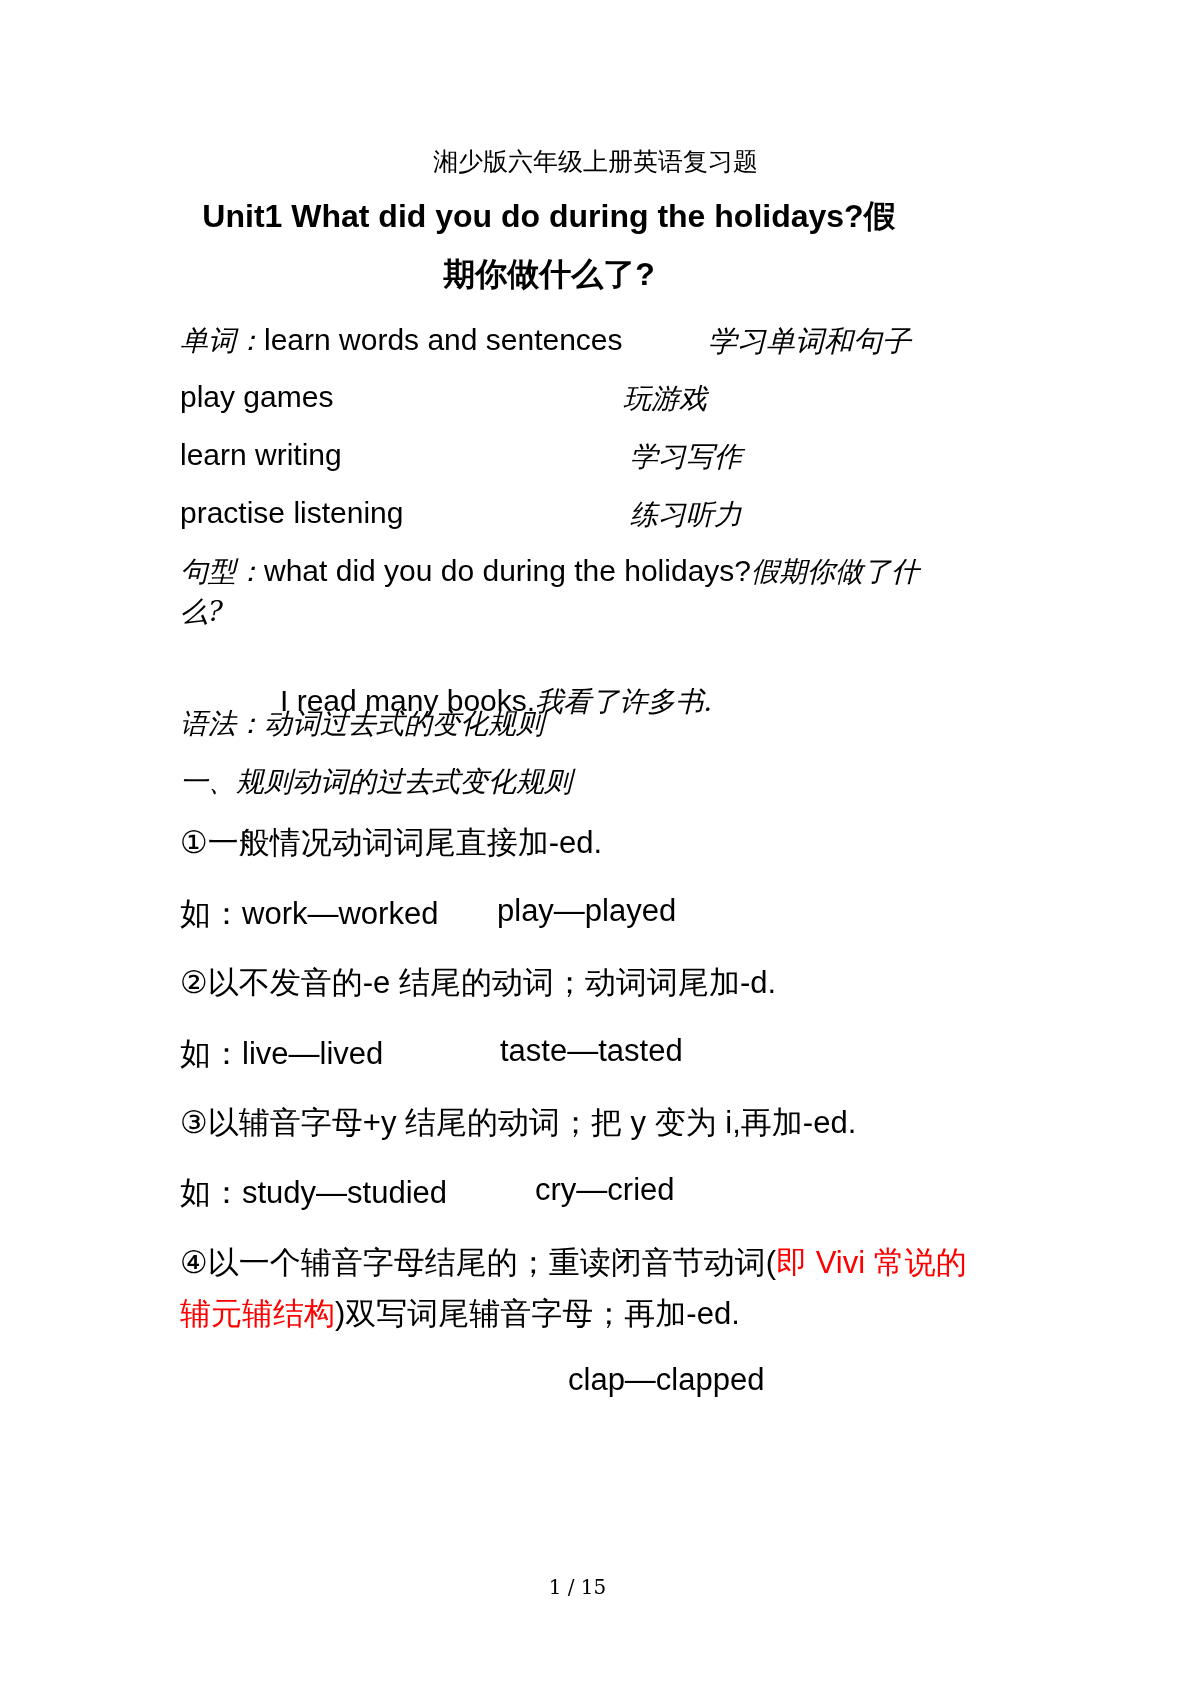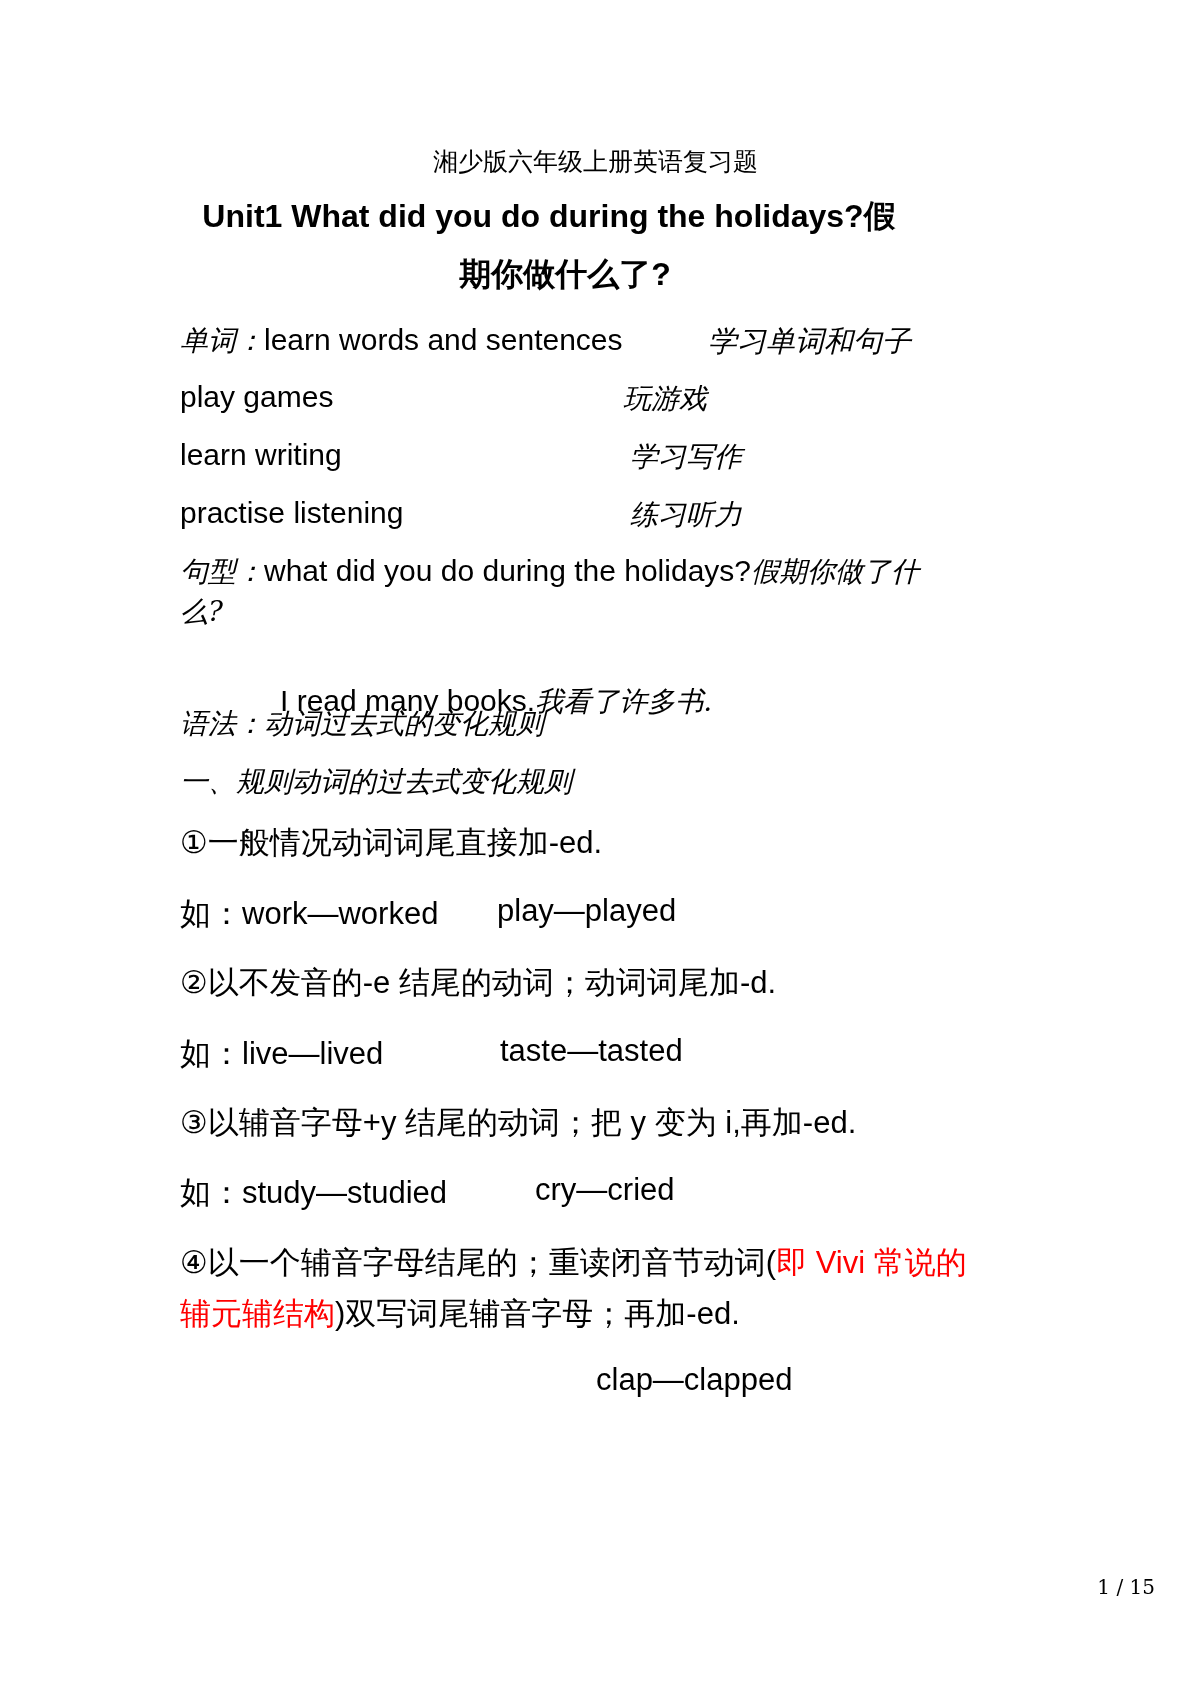--- a/index.html
+++ b/index.html
@@ -6,31 +6,31 @@
   body { width: 1191px; height: 1684px; position: relative; overflow: hidden; color: #000; }
   .page { position: absolute; left: 0; top: 0; width: 1191px; height: 1684px; }
   .abs { position: absolute; white-space: nowrap; }
   .serif { font-family: "DejaVu Serif", "Liberation Serif", serif; }
   .sans { font-family: "Liberation Sans", "DejaVu Sans", sans-serif; }
   .doc-title { left: 0; width: 1191px; text-align: center; top: 145px; font-size: 25px; }
   .unit-title { left: 0; width: 1098px; text-align: center; font-size: 32px; font-weight: bold; }
   .line { left: 180px; font-size: 30px; }
   .cn { font-family: "DejaVu Serif", "Liberation Serif", serif; font-size: 28px; font-style: italic; }
   .red { color: #ff0000; }
-  .footer { left: 0; width: 1155px; text-align: right; top: 1575px; font-size: 20px; }
+  .footer { left: 0; width: 1155px; text-align: center; top: 1575px; font-size: 20px; }
 </style>
 </head>
 <body>
 
 <div class="page">
 
   <div class="abs serif doc-title">湘少版六年级上册英语复习题</div>
 
   <div class="abs sans unit-title" style="top:195px;">Unit1 What did you do during the holidays?假</div>
-  <div class="abs sans unit-title" style="top:253px;margin-left:16px;">期你做什么了?</div>
+  <div class="abs sans unit-title" style="top:253px;">期你做什么了?</div>
 
   <div class="abs line sans" style="top:322px;">
     <span class="cn">单词：</span><span>learn words and sentences</span>
   </div>
   <div class="abs cn" style="top:322px; left:708px; font-size:29px;">学习单词和句子</div>
 
   <div class="abs line sans" style="top:380px;">play games</div>
   <div class="abs cn" style="top:380px; left:623px;">玩游戏</div>
 
   <div class="abs line sans" style="top:438px;">learn writing</div>
@@ -70,16 +70,16 @@
     <span>如：</span><span>study—studied</span>
   </div>
   <div class="abs sans" style="top:1172px; left:535px; font-size:31px;">cry—cried</div>
 
   <div class="abs line sans" style="top:1242px; font-size:31px;">
     <span>④以一个辅音字母结尾的；重读闭音节动词(</span><span class="red">即 Vivi 常说的</span>
   </div>
   <div class="abs line sans" style="top:1293px; font-size:31px;">
     <span class="red">辅元辅结构</span><span>)双写词尾辅音字母；再加-ed.</span>
   </div>
-  <div class="abs sans" style="top:1362px; left:568px; font-size:31px;margin-left:28px;">clap—clapped</div>
+  <div class="abs sans" style="top:1362px; left:568px; font-size:31px;">clap—clapped</div>
 
   <div class="abs serif footer">1 / 15</div>
 </div>
 
 </body></html>

